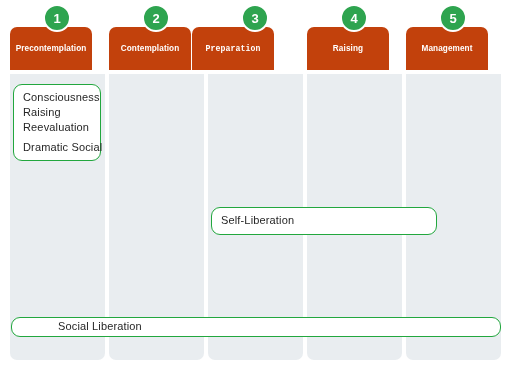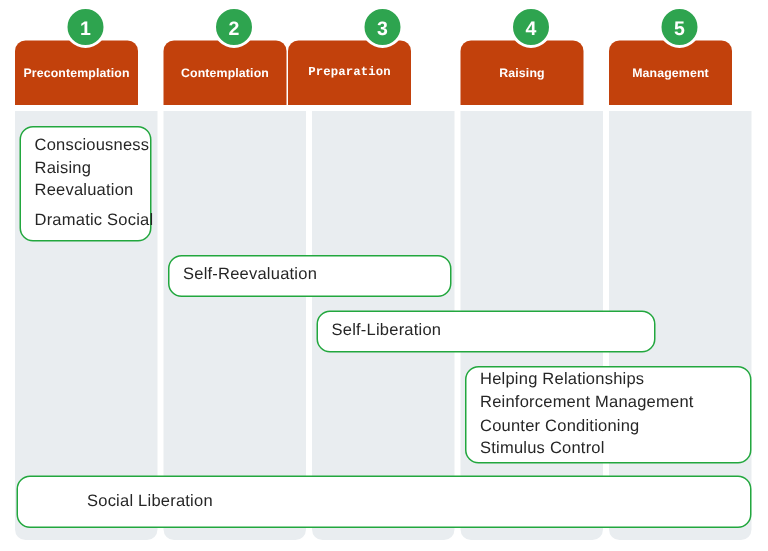--- a/index.html
+++ b/index.html
@@ -117,32 +117,23 @@
   <div class="col-badge" style="left:340px;">4</div>
   <div class="col-badge" style="left:439px;">5</div>
 
   <div class="proc-card multi" style="left:13px; top:84px; width:88px; height:77px;">
     <span class="proc-line">Consciousness</span>
     <span class="proc-line">Raising</span>
     <span class="proc-line">Reevaluation</span>
     <span class="proc-line" style="margin-top:5px;">Dramatic Social</span>
   </div>
 
-  <div class="proc-card" style="left:112px; top:170px; width:189px; height:28px;">
-    <span class="proc-line">Self-Reevaluation</span>
-  </div>
 
   <div class="proc-card" style="left:211px; top:207px; width:226px; height:28px;">
     <span class="proc-line">Self-Liberation</span>
   </div>
 
-  <div class="proc-card multi" style="left:310px; top:244px; width:191px; height:65px;">
-    <span class="proc-line">Helping Relationships</span>
-    <span class="proc-line">Reinforcement Management</span>
-    <span class="proc-line">Counter Conditioning</span>
-    <span class="proc-line">Stimulus Control</span>
-  </div>
 
-  <div class="proc-card" style="left:11px; top:317px; width:490px; height:35px;padding-left:46px;">
+  <div class="proc-card" style="left:11px; top:317px; width:490px; height:20px;padding-left:46px;">
     <span class="proc-line">Social Liberation</span>
   </div>
 
 </div>
 
 </body></html>

